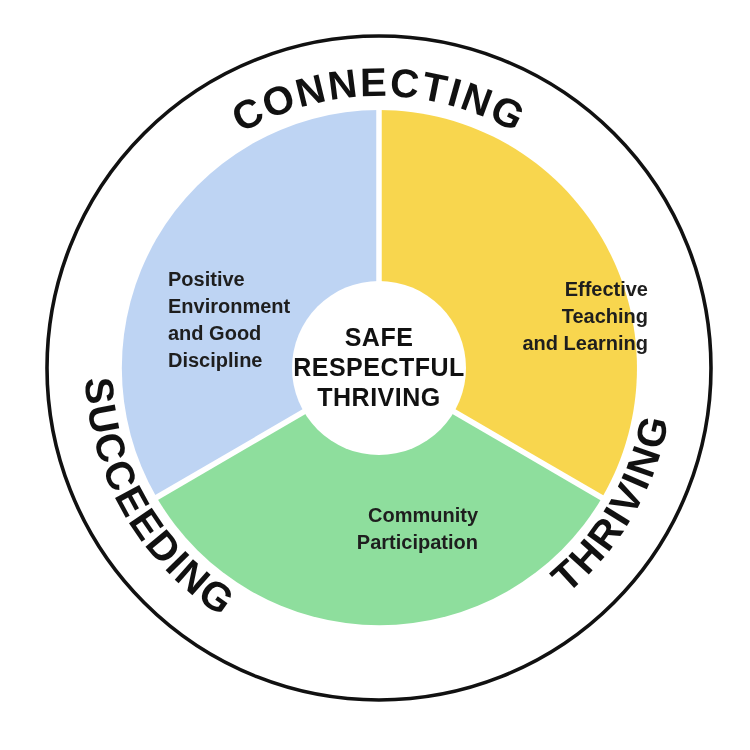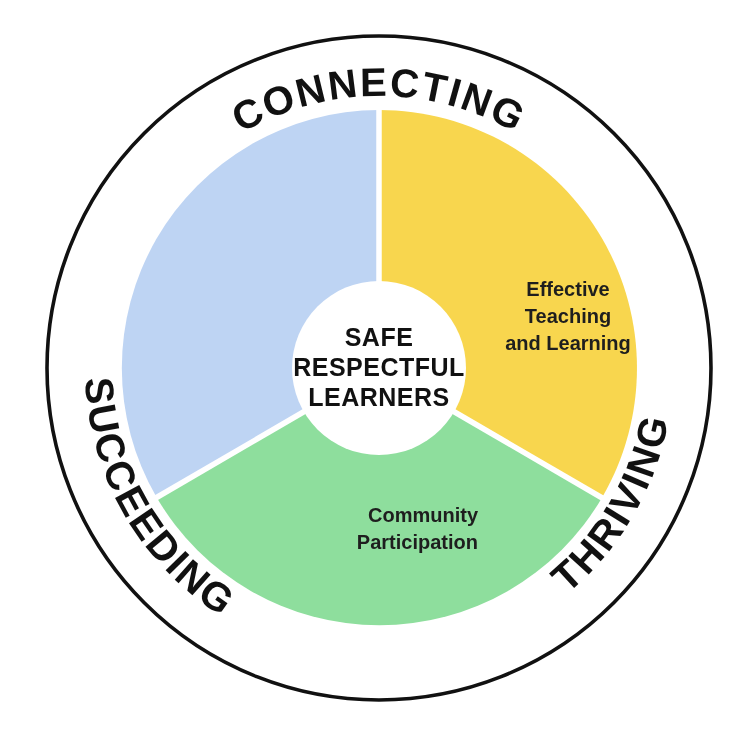--- a/index.html
+++ b/index.html
@@ -29,21 +29,21 @@
   }
   .seg-label {
     position: absolute;
     white-space: pre-line;
     font-weight: 700;
     font-size: 20px;
     line-height: 27px;
     color: #1e1e1e;
   }
   .seg-label.blue   { left: 168px; top: 266px; width: 160px; text-align: left; }
-  .seg-label.yellow { left: 488px; top: 276px; width: 160px; text-align: center; }
+  .seg-label.yellow { left: 488px; top: 276px; width: 160px; text-align: right; }
   .seg-label.green  { left: 278px; top: 502px; width: 200px; text-align: right; }
   .center-label {
     position: absolute;
     left: 259px;
     top: 322px;
     width: 240px;
     text-align: center;
     white-space: pre-line;
     font-weight: bold;
     font-size: 25px;
@@ -80,23 +80,27 @@
       <textPath href="#arcTop" xlink:href="#arcTop" startOffset="50%">CONNECTING</textPath>
     </text>
     <text class="ring-word" text-anchor="middle">
       <textPath href="#arcLeft" xlink:href="#arcLeft" startOffset="50%">SUCCEEDING</textPath>
     </text>
     <text class="ring-word" text-anchor="middle">
       <textPath href="#arcRight" xlink:href="#arcRight" startOffset="50%">THRIVING</textPath>
     </text>
   </svg>
 
+  <div class="seg-label blue">Positive
+Environment
+and Good
+Discipline</div>
   <div class="seg-label yellow">Effective
 Teaching
 and Learning</div>
   <div class="seg-label green">Community
 Participation</div>
 
   <div class="center-label">SAFE
 RESPECTFUL
-LEARNERS</div>
+THRIVING</div>
 
 </div>
 
 </body></html>

